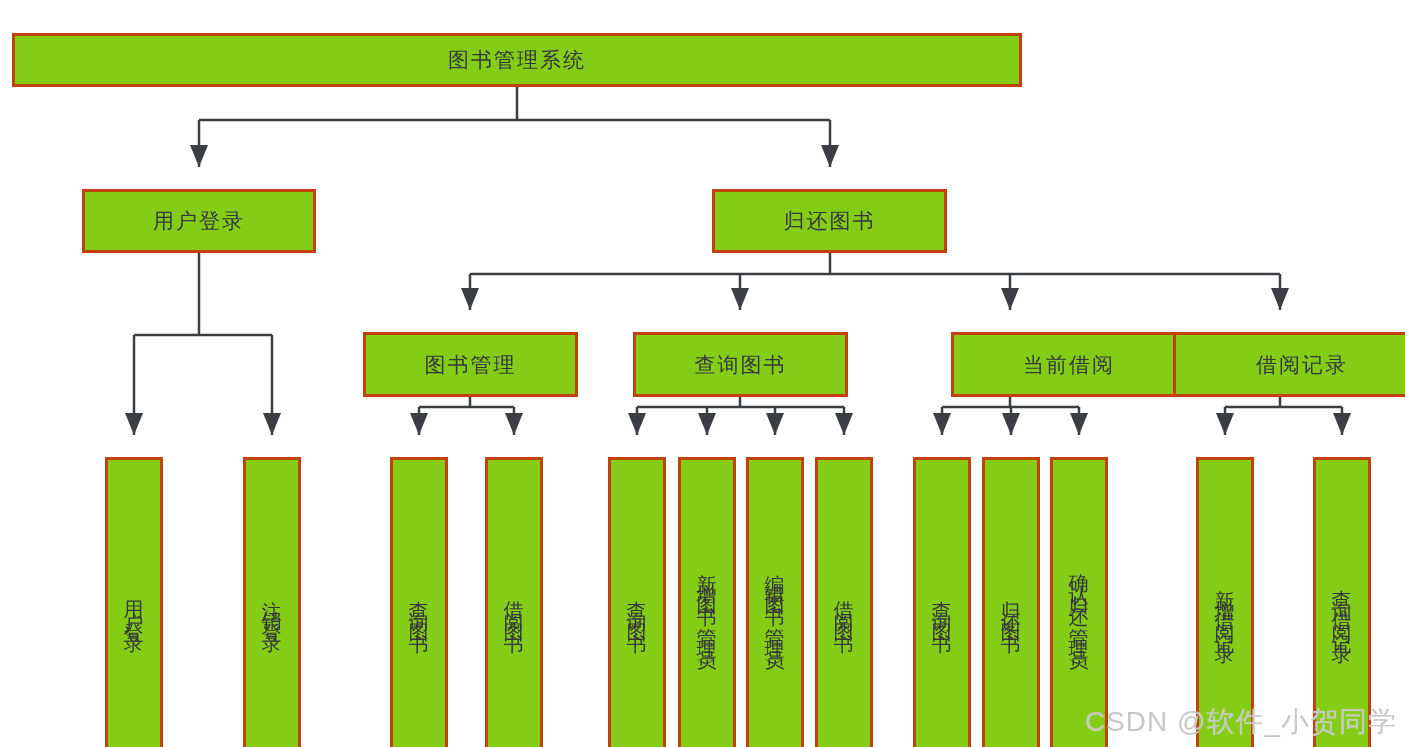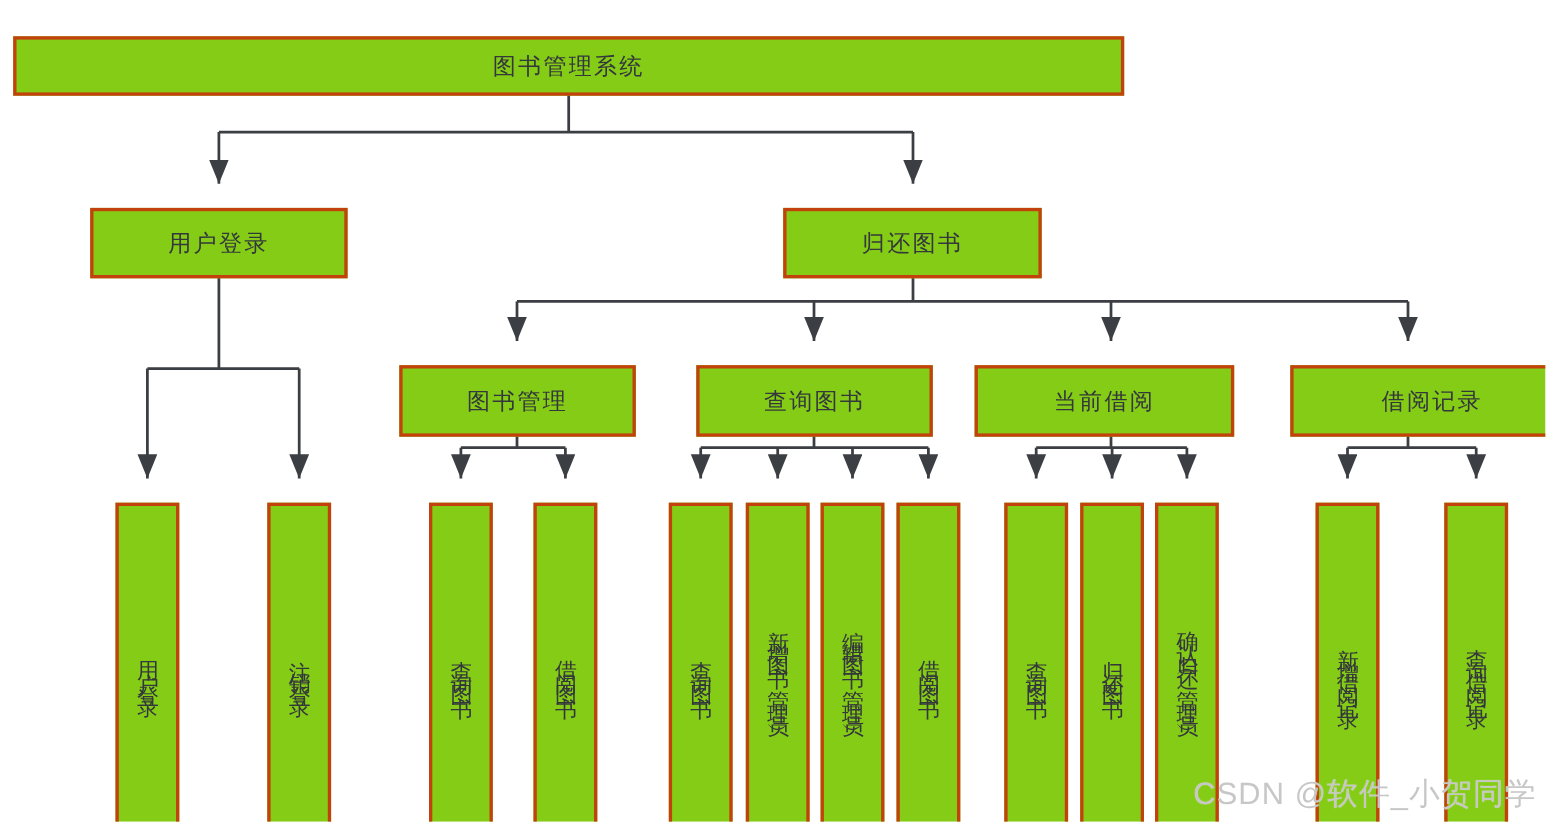--- a/index.html
+++ b/index.html
@@ -105,21 +105,21 @@
   <div class="box" style="left:712px;top:169px;width:235px;height:64px">
     <span class="lbl">归还图书</span>
   </div>
 
   <div class="box" style="left:363px;top:312px;width:215px;height:65px">
     <span class="lbl">图书管理</span>
   </div>
   <div class="box" style="left:633px;top:312px;width:215px;height:65px">
     <span class="lbl">查询图书</span>
   </div>
-  <div class="box" style="left:886px;top:312px;width:236px;height:65px">
+  <div class="box" style="left:951px;top:312px;width:236px;height:65px">
     <span class="lbl">当前借阅</span>
   </div>
   <div class="box" style="left:1173px;top:312px;width:258px;height:65px">
     <span class="lbl">借阅记录</span>
   </div>
 
   <div class="box leaf" style="left:105px;top:437px;width:58px;height:300px">
     <span class="lbl">用户登录</span>
   </div>
   <div class="box leaf" style="left:243px;top:437px;width:58px;height:300px">

